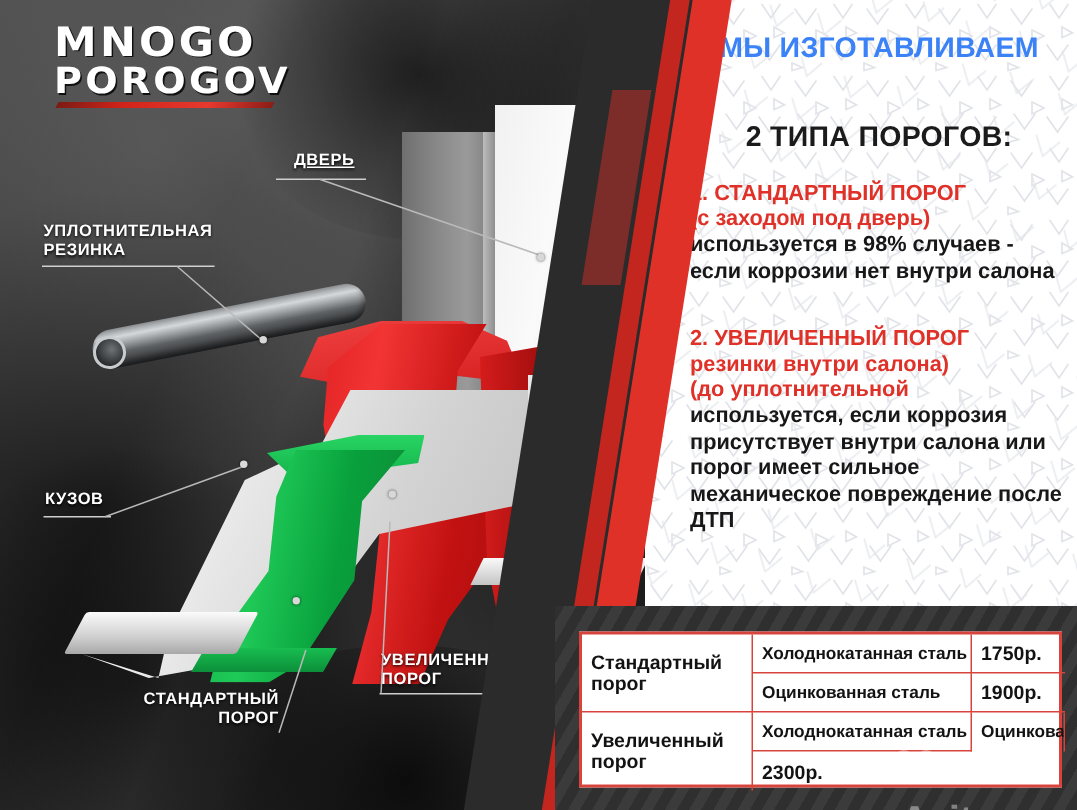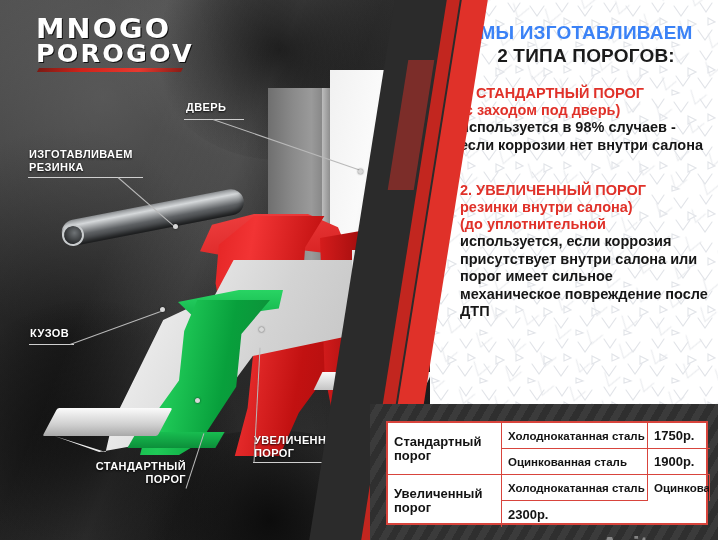--- a/index.html
+++ b/index.html
@@ -182,21 +182,21 @@
   .pattern { position: absolute; inset: 0; opacity: .55; }
   .right-content {
     position: absolute; left: 30px; top: 22px; width: 252px;
   }
   .hd1 {
     color: #3b82f6; font-size: 19px; font-weight: bold;
     letter-spacing: .2px; line-height: 22px; text-align: center;
   }
   .hd2 {
     color: #1b1b1b; font-size: 19px; font-weight: bold;
-    letter-spacing: .2px; line-height: 23px; text-align: center;
+    letter-spacing: .2px; line-height: 23px; text-align: center; margin-top: 36px;
   }
   .block { margin-top: 16px; }
   .btitle { color: #e03129; font-size: 14.5px; font-weight: bold; line-height: 17px; }
   .bsub   { color: #e03129; font-size: 14.5px; font-weight: bold; line-height: 17px; }
   .bbody  { color: #171717; font-size: 14.5px; font-weight: bold; line-height: 17.5px; }
 
   
   .table-bg {
     position: absolute; left: 370px; top: 404px; width: 348px; height: 136px;
     background:
@@ -290,26 +290,26 @@
     <div class="green-foot"></div>
     <div class="body-lip"></div>
 
     <div class="white-right"></div>
     <div class="white-right-lip"></div>
 
     <div class="seal"></div>
     <div class="seal-cap"></div>
   </div>
 
-  <div class="callout" style="left:186px; top:101px;">ДВЕРЬ</div>
+  <div class="callout" style="left:196px; top:101px;text-decoration:underline;">ДВЕРЬ</div>
   <div class="lead-underline" style="left:184px; top:119px; width:60px;"></div>
   <div class="lead" style="left:213px; top:119px; width:155px; transform: rotate(19deg);"></div>
   <div class="lead-dot" style="left:358px; top:169px;"></div>
 
-  <div class="callout" style="left:29px; top:148px;">ИЗГОТАВЛИВАЕМ
+  <div class="callout" style="left:29px; top:148px;">УПЛОТНИТЕЛЬНАЯ
 РЕЗИНКА</div>
   <div class="lead-underline" style="left:28px; top:177px; width:115px;"></div>
   <div class="lead" style="left:118px; top:177px; width:75px; transform: rotate(41deg);"></div>
   <div class="lead-dot" style="left:173px; top:224px;"></div>
 
   <div class="callout" style="left:30px; top:327px;">КУЗОВ</div>
   <div class="lead-underline" style="left:29px; top:344px; width:45px;"></div>
   <div class="lead" style="left:70px; top:344px; width:98px; transform: rotate(-20deg);"></div>
   <div class="lead-dot" style="left:160px; top:307px;"></div>
 

